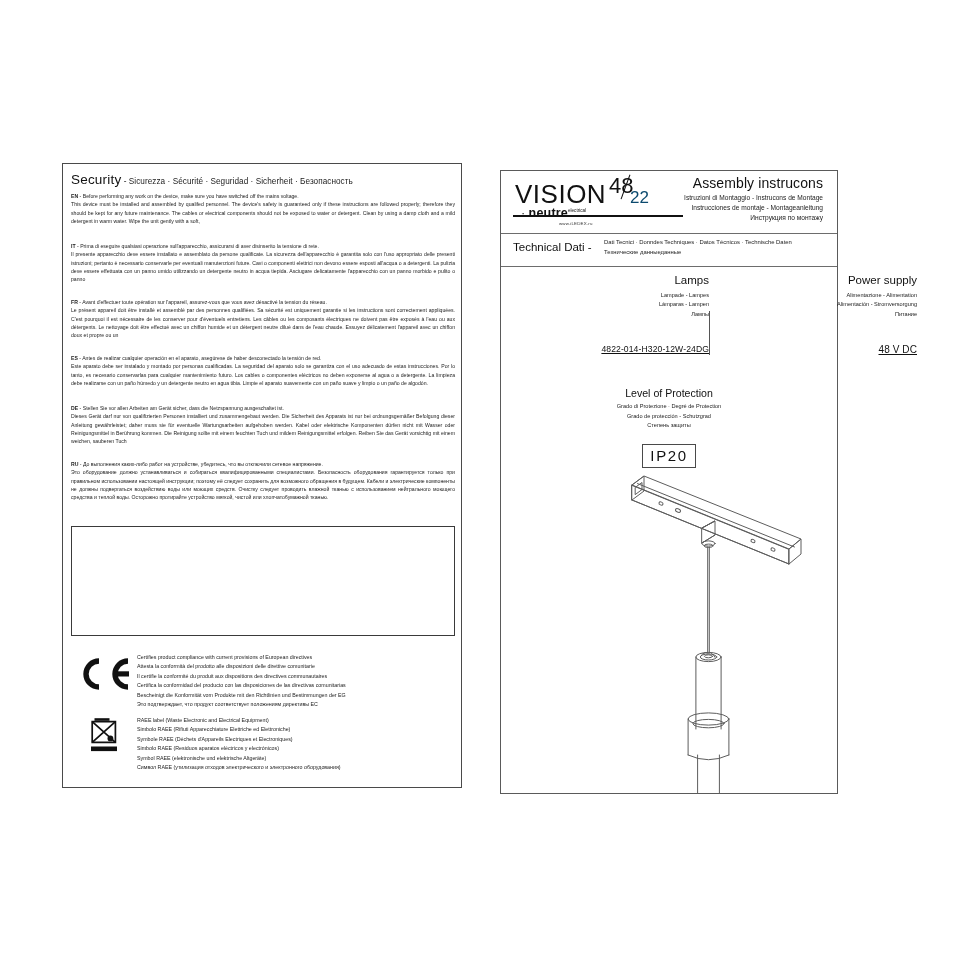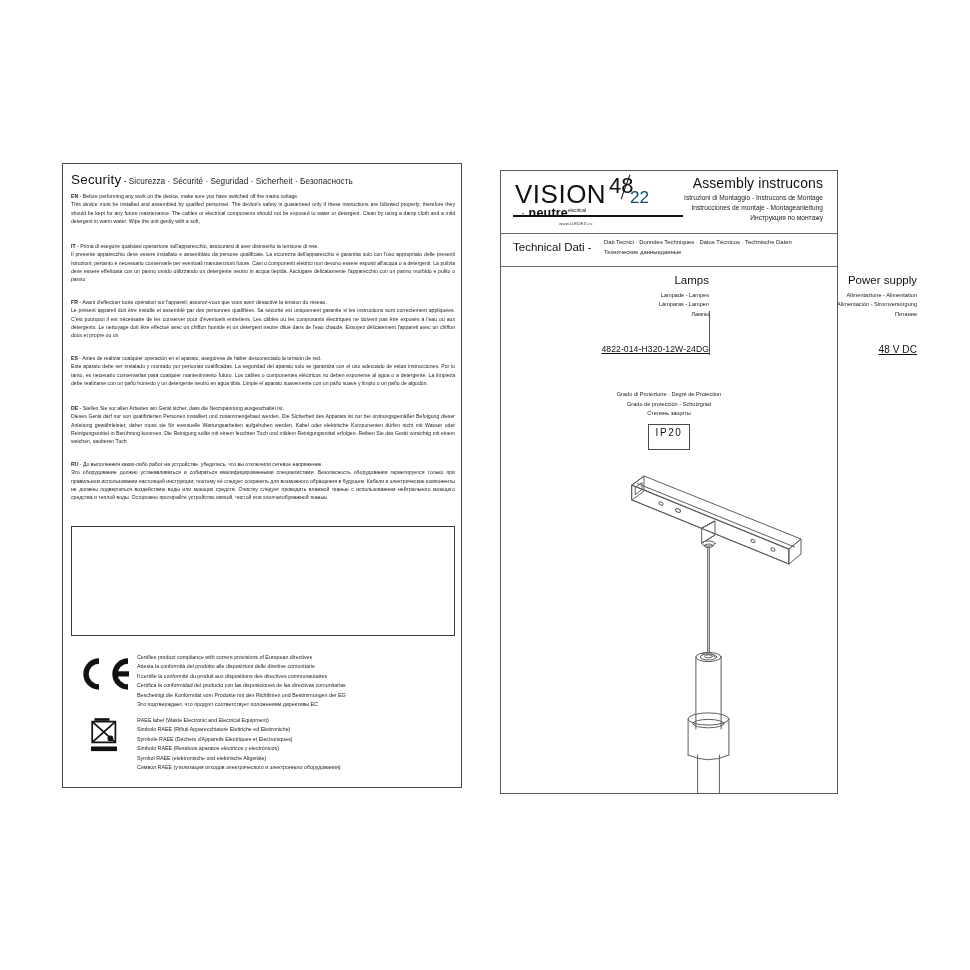--- a/index.html
+++ b/index.html
@@ -304,24 +304,24 @@
     color: #111;
   }
   .protection .p-langs {
     font-size: 5.6px;
     line-height: 1.72;
     color: #1c1c1c;
     margin-top: 3px;
   }
   .ip-badge {
     display: inline-block;
-    margin-top: 5px;
+    margin-top: 13px;
     border: 1.2px solid #4a4a4a;
-    padding: 2px 7px 11px 7px;
-    font-size: 10px;
+    padding: 2px 7px 3px 7px;
+    font-size: 15px;
     letter-spacing: 1.6px;
     color: #111;
   }
 
   
   .drawing {
     position: absolute;
     left: 0;
     top: 300px;
     width: 100%;
@@ -464,20 +464,21 @@
         <div>Alimentación - Stromversorgung</div>
         <div>Питание</div>
       </div>
       <div class="col-value big">48 V DC</div>
     </div>
 
     <div class="col-divider"></div>
   </div>
 
   <div class="protection">
+    <div class="p-title">Level of Protection</div>
     <div class="p-langs">
       <div>Grado di Protezione · Degré de Protection</div>
       <div>Grado de protección - Schutzgrad</div>
       <div>Степень защиты</div>
     </div>
     <div class="ip-badge">IP20</div>
   </div>
 
   <div class="drawing">
     <svg width="418" height="322" viewBox="0 0 418 322" aria-hidden="true">

